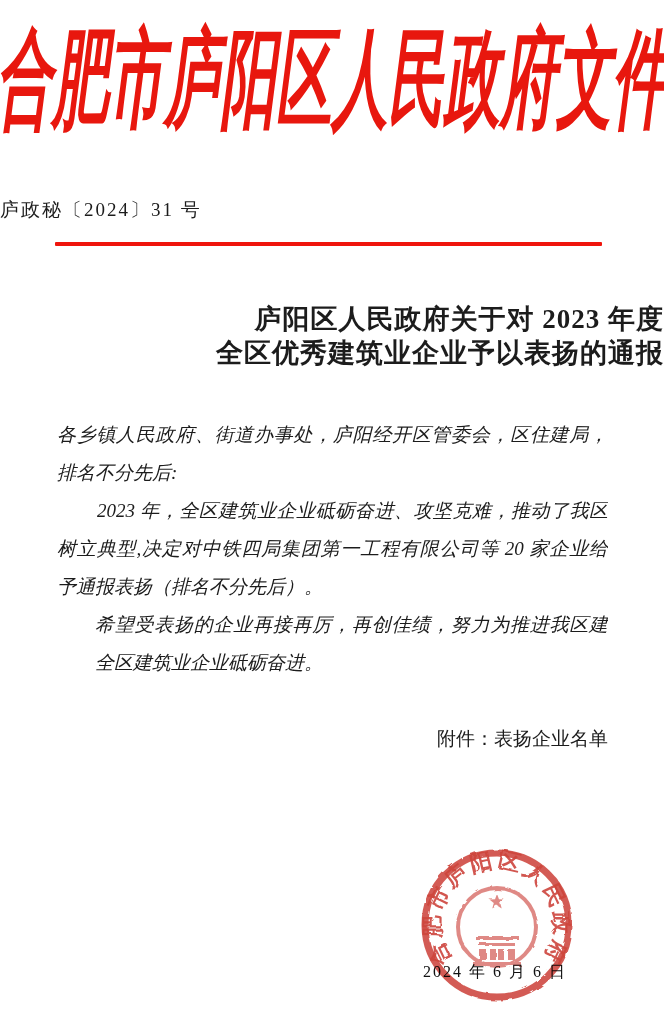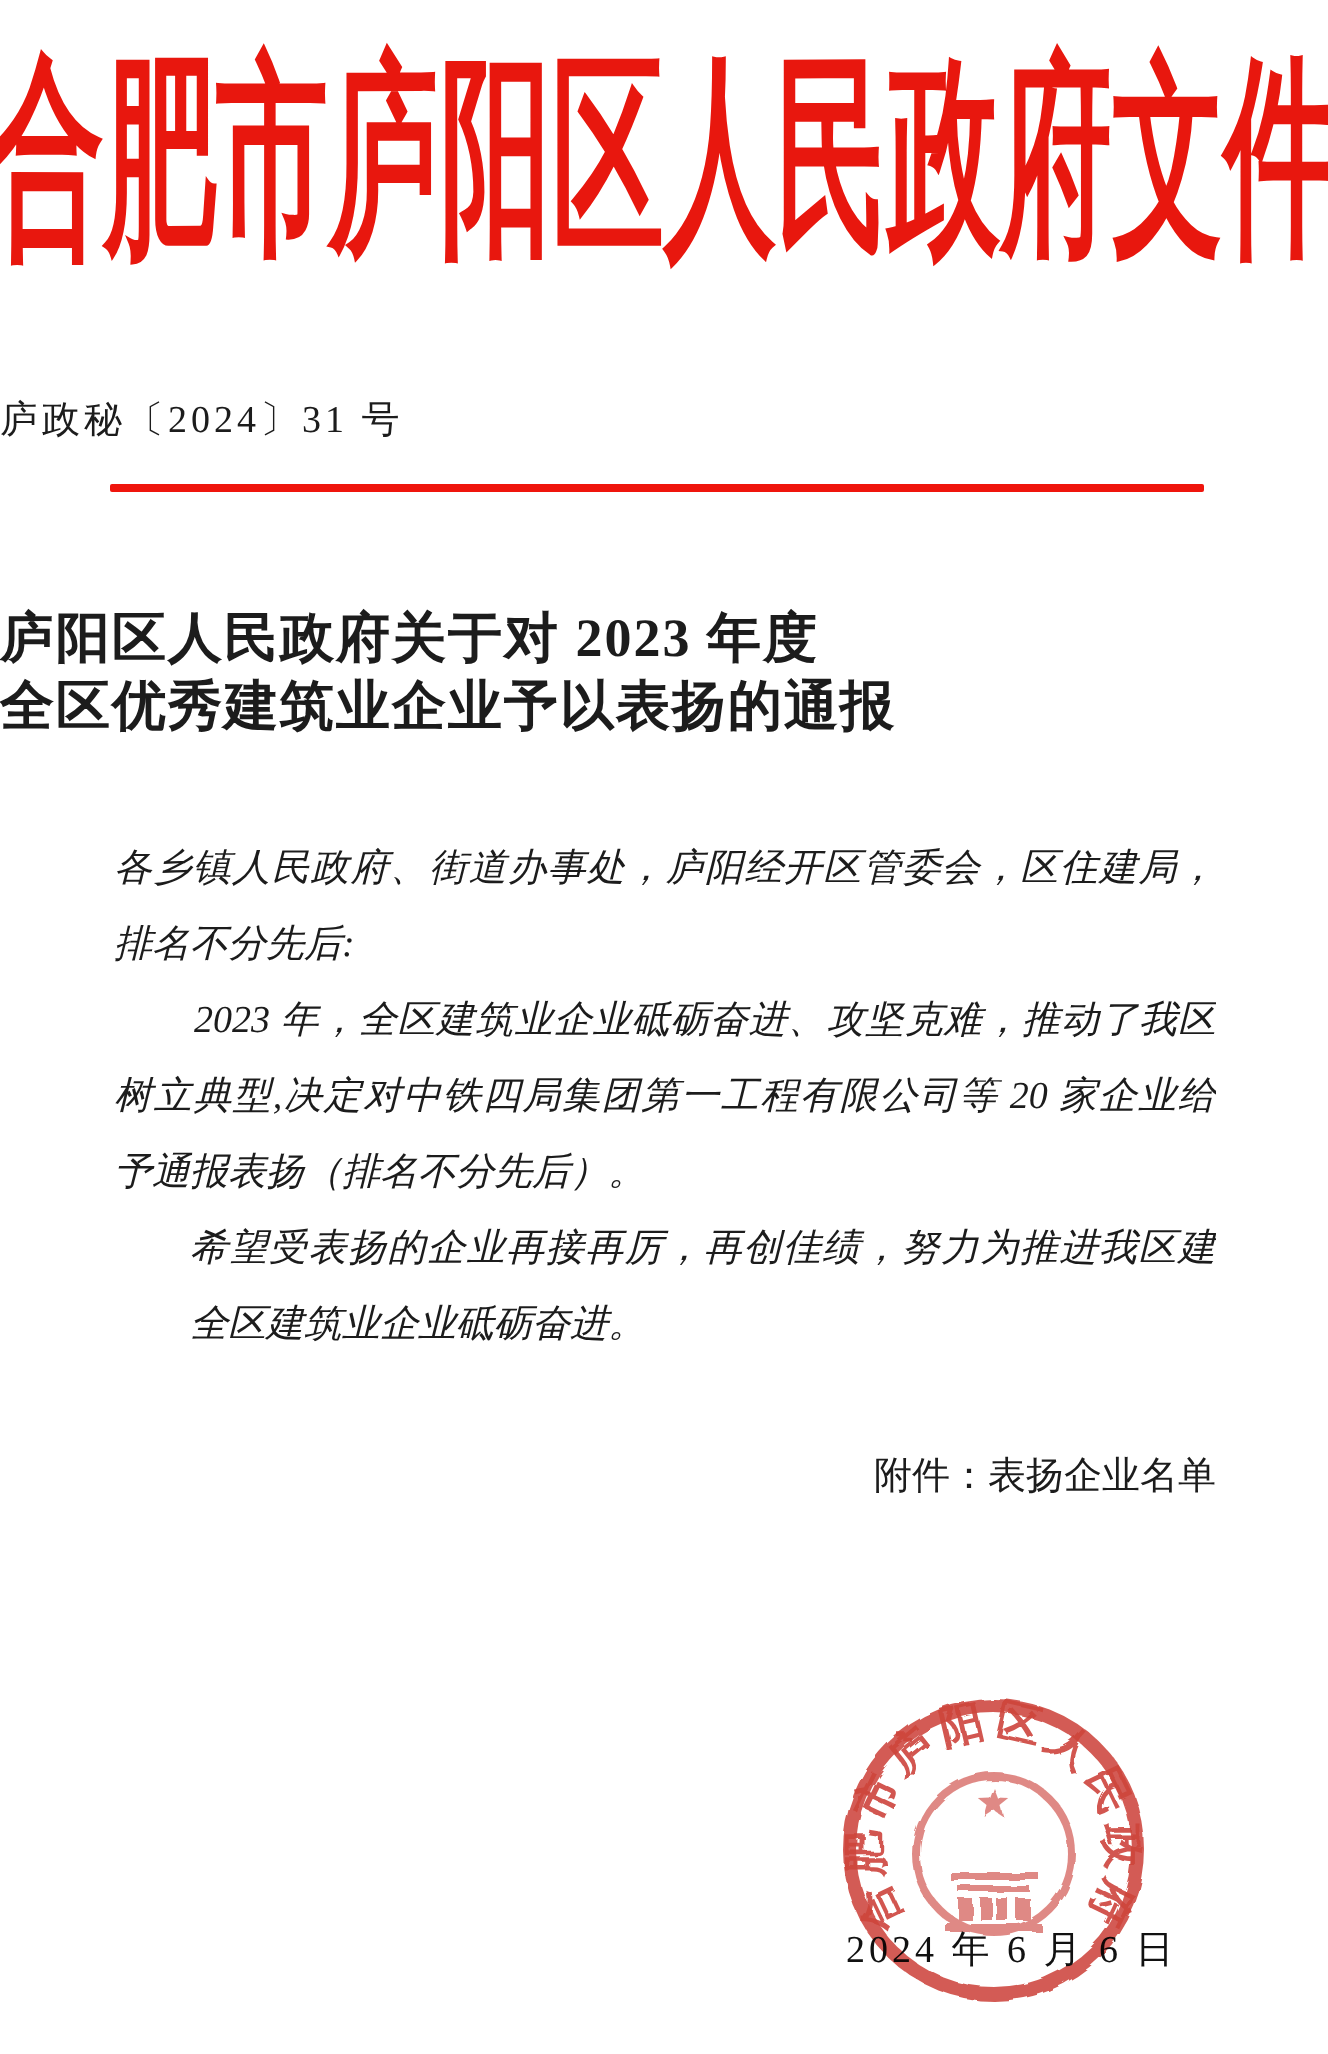--- a/index.html
+++ b/index.html
@@ -16,20 +16,21 @@
 
   
   .header-band {
     position: absolute;
     top: 26px;
     left: 0;
     width: 100%;
     display: flex;
     justify-content: center;
     pointer-events: none;
+    font-style: italic;
   }
   .header-text {
     font-size: 100px;
     line-height: 100px;
     font-weight: bold;
     white-space: nowrap;
     color: var(--header-red, #e8170e);
     transform: scale(0.56, 1.08);
     transform-origin: 50% 0;
     letter-spacing: 0;
@@ -56,21 +57,21 @@
     background: var(--divider-red, #ef150d);
     border-radius: 1px;
   }
 
   
   .doc-title {
     position: absolute;
     top: 302px;
     left: 0;
     width: 100%;
-    text-align: left;
+    text-align: right;
     font-size: 27px;
     font-weight: bold;
     line-height: 34px;
     letter-spacing: 1px;
   }
 
   
   .body-block {
     position: absolute;
     top: 416px;
@@ -107,21 +108,21 @@
     top: 840px;
     width: 170px;
     height: 170px;
     mix-blend-mode: multiply;
     opacity: 0.93;
   }
   .date-line {
     position: absolute;
     left: 423px;
     top: 962px;
-    font-size: 19px;
+    font-size: 16px;
     letter-spacing: 2px;
     color: #111;
   }
 </style>
 </head>
 <body>
 
 <div class="page">
 
   <div class="header-band">

